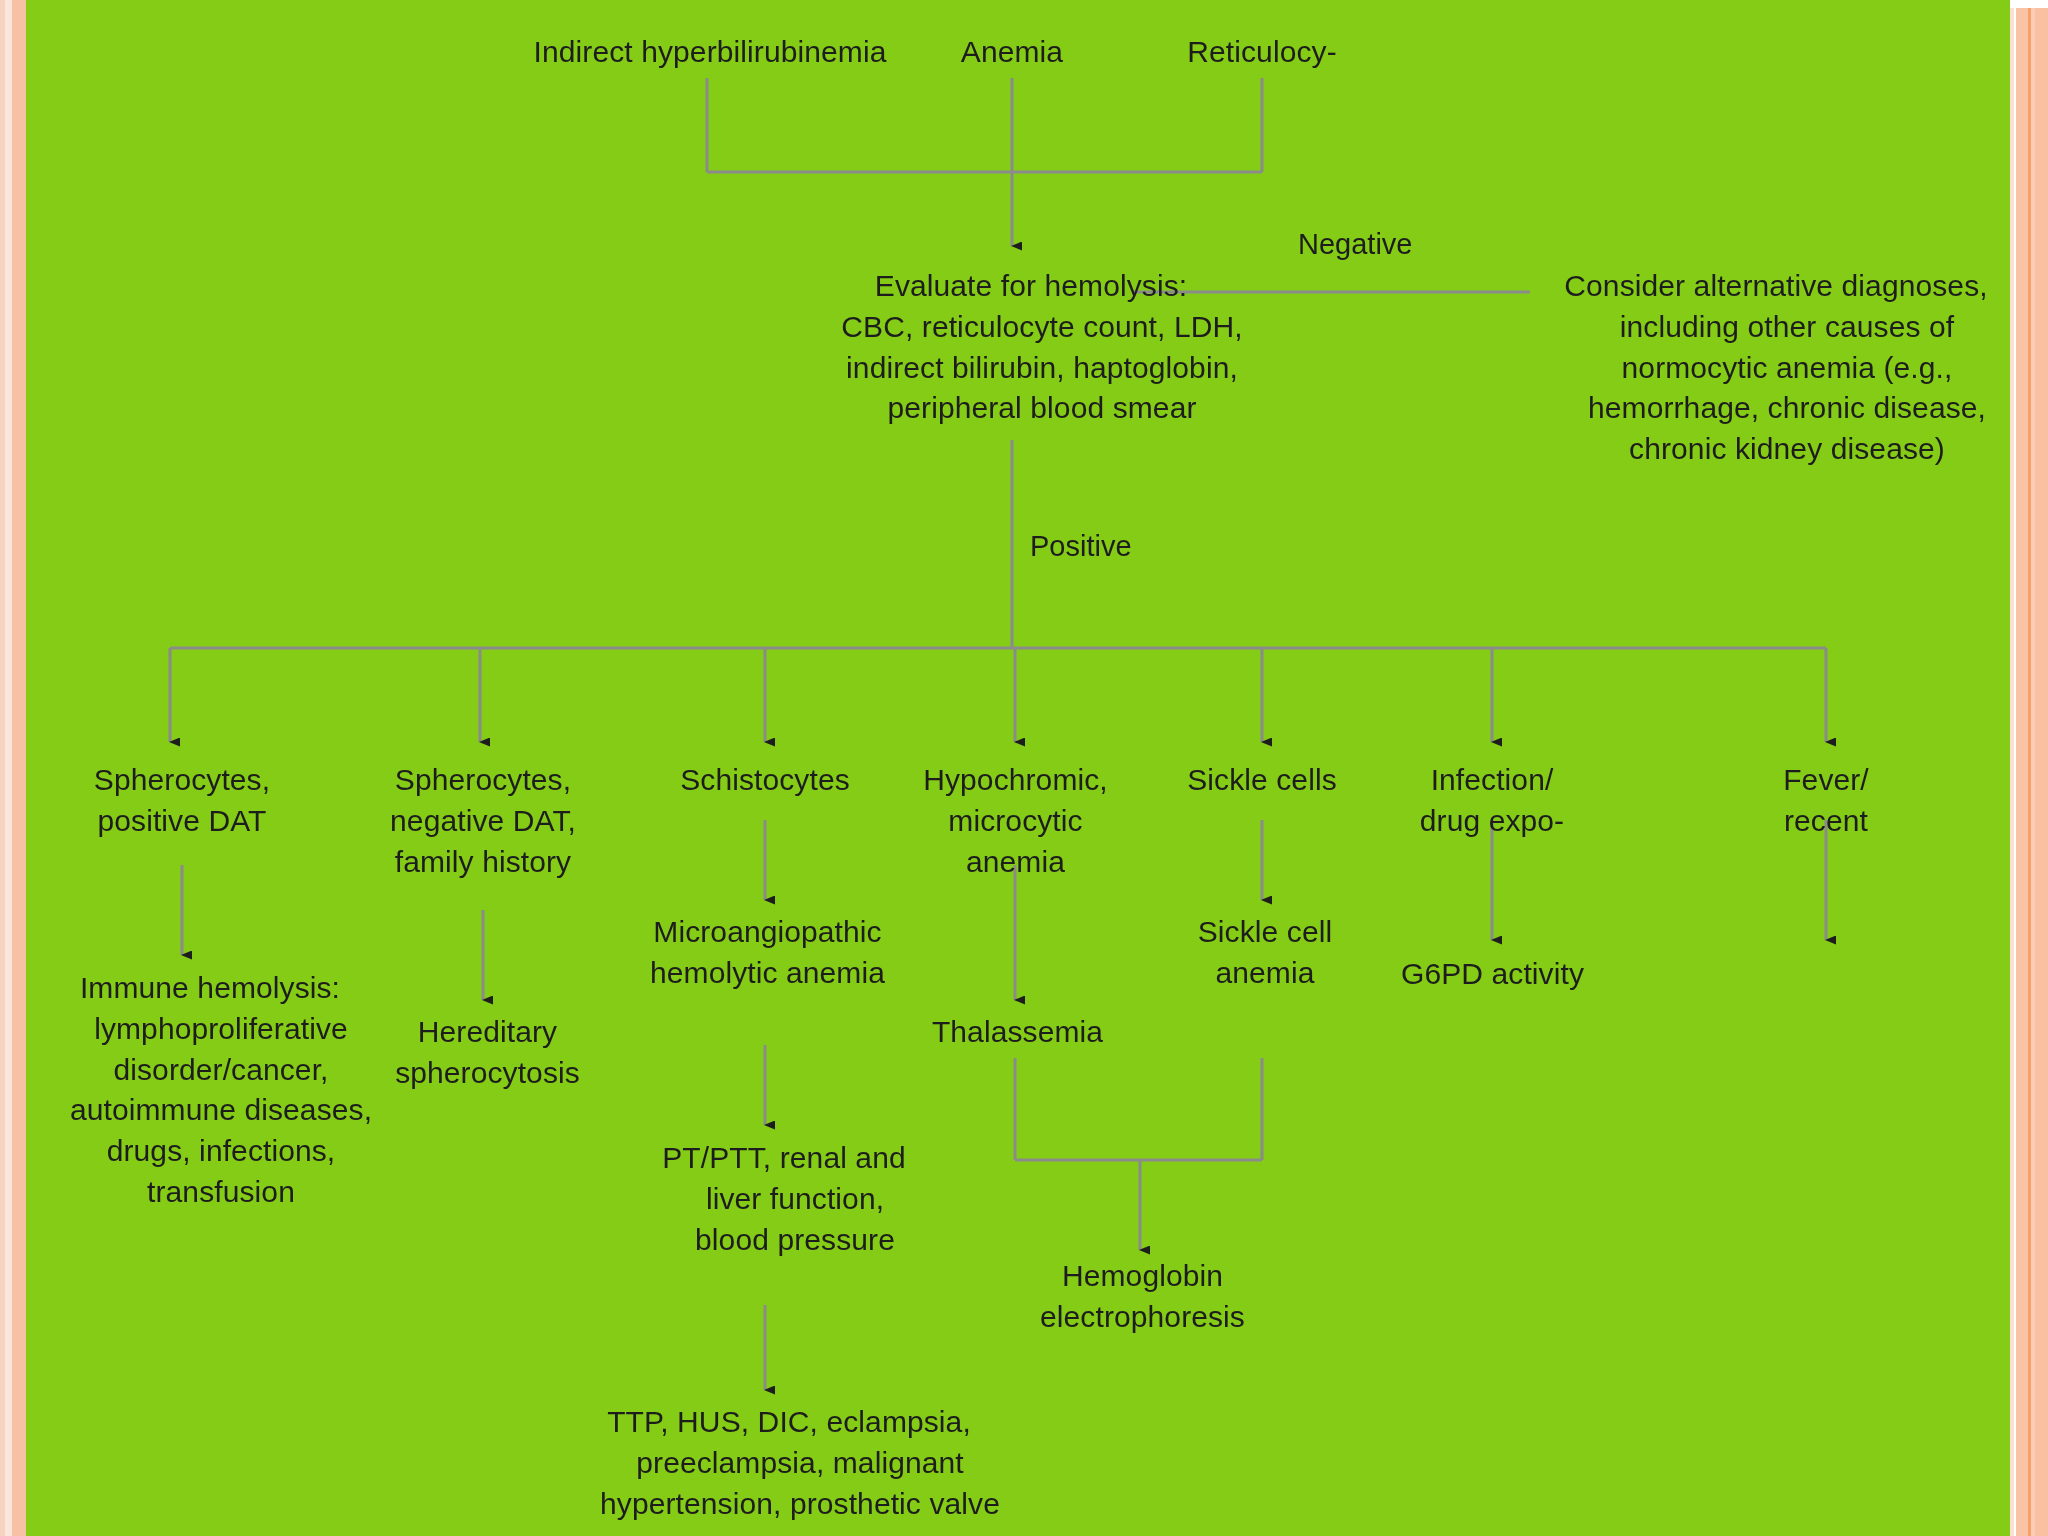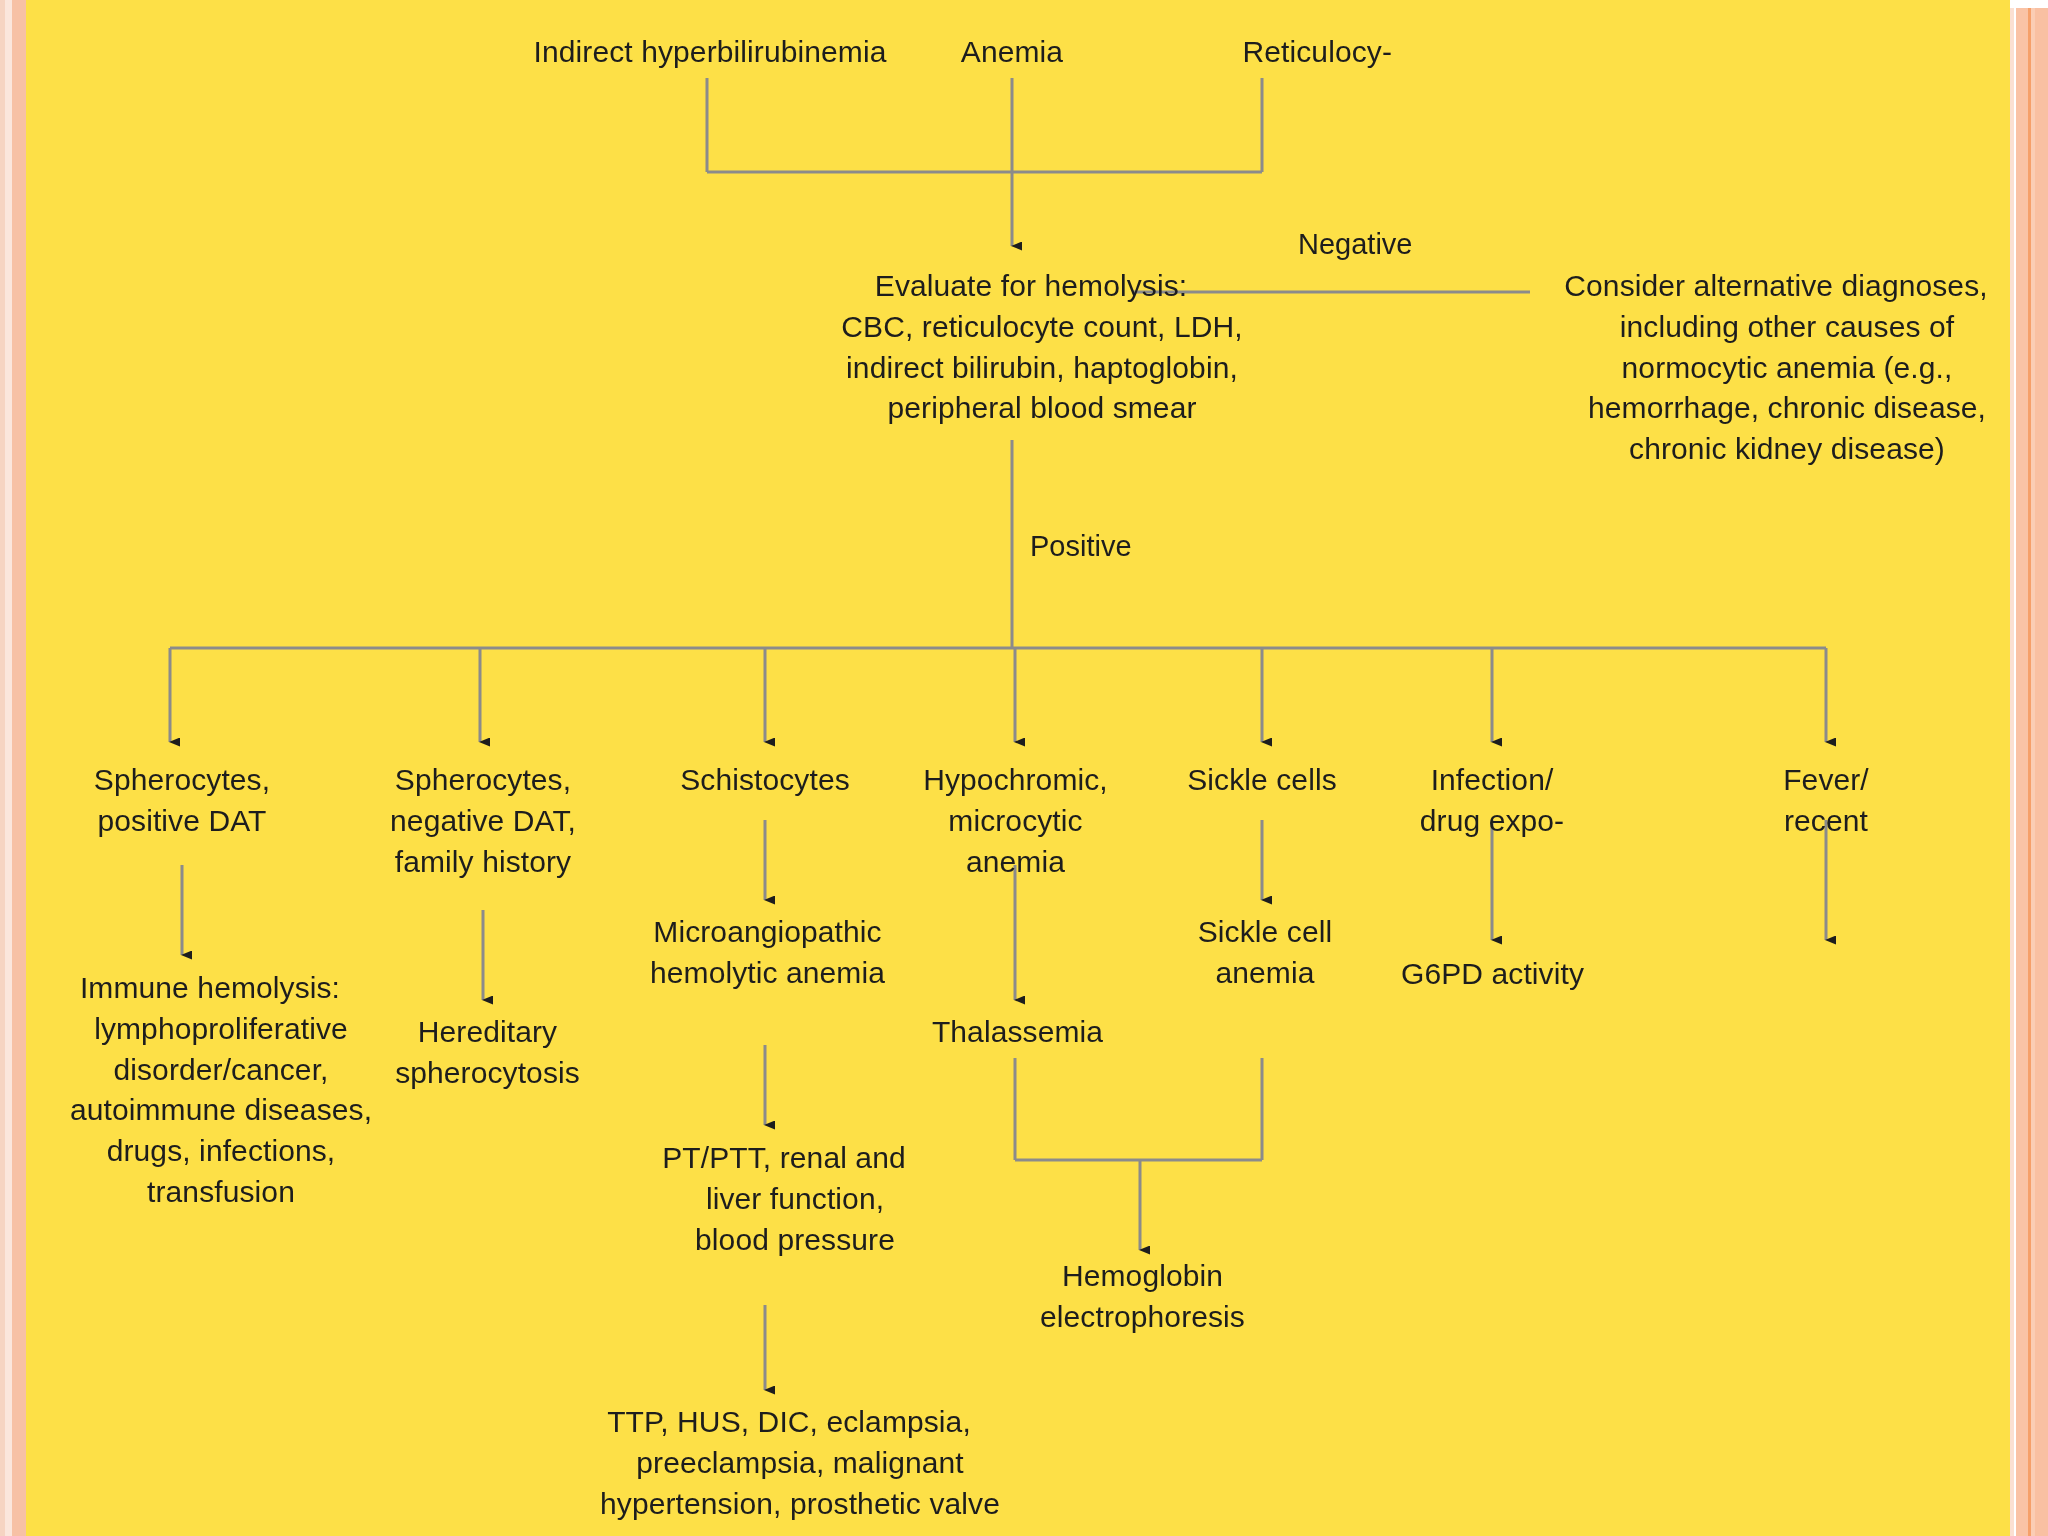--- a/index.html
+++ b/index.html
@@ -5,21 +5,21 @@
 <style>
   html, body {
     margin: 0;
     padding: 0;
     background: #ffffff;
   }
   #page {
     position: relative;
     width: 2048px;
     height: 1536px;
-    background: #fde047;
+    background: #84cc16;
     overflow: hidden;
     font-family: "Liberation Sans", sans-serif;
   }
 
   
   .edge { position: absolute; top: 0; bottom: 0; }
   .edge-l1 { left: 0px;  width: 5px;  background: #f6d4c2; }
   .edge-l2 { left: 5px;  width: 7px;  background: #fbe6dc; }
   .edge-l3 { left: 12px; width: 14px; background: #f7c1a5; }
 
@@ -134,21 +134,21 @@
         <path d="M1262,1058 L1262,1160"></path>
         <path d="M1015,1160 L1262,1160"></path>
         <path d="M1140,1160 L1140,1250" marker-end="url(#arw)"></path>
       </g>
     </svg>
 
     <div class="node c" style="left:460px; top:32px; width:500px;">Indirect hyperbilirubinemia</div>
 
     <div class="node c" style="left:882px; top:32px; width:260px;">Anemia</div>
 
-    <div class="node c" style="left:1132px; top:32px; width:260px;text-align:right;">Reticulocy-</div>
+    <div class="node c" style="left:1132px; top:32px; width:260px;">Reticulocy-</div>
 
     <div class="node l hang" style="left:800px; top:266px; width:440px;">Evaluate for hemolysis:
 CBC, reticulocyte count, LDH,
 indirect bilirubin, haptoglobin,
 peripheral blood smear</div>
 
     <div class="edge-label" style="left:1298px; top:228px;">Negative</div>
 
     <div class="node l hang" style="left:1550px; top:266px; width:430px;">Consider alternative diagnoses,
 including other causes of

